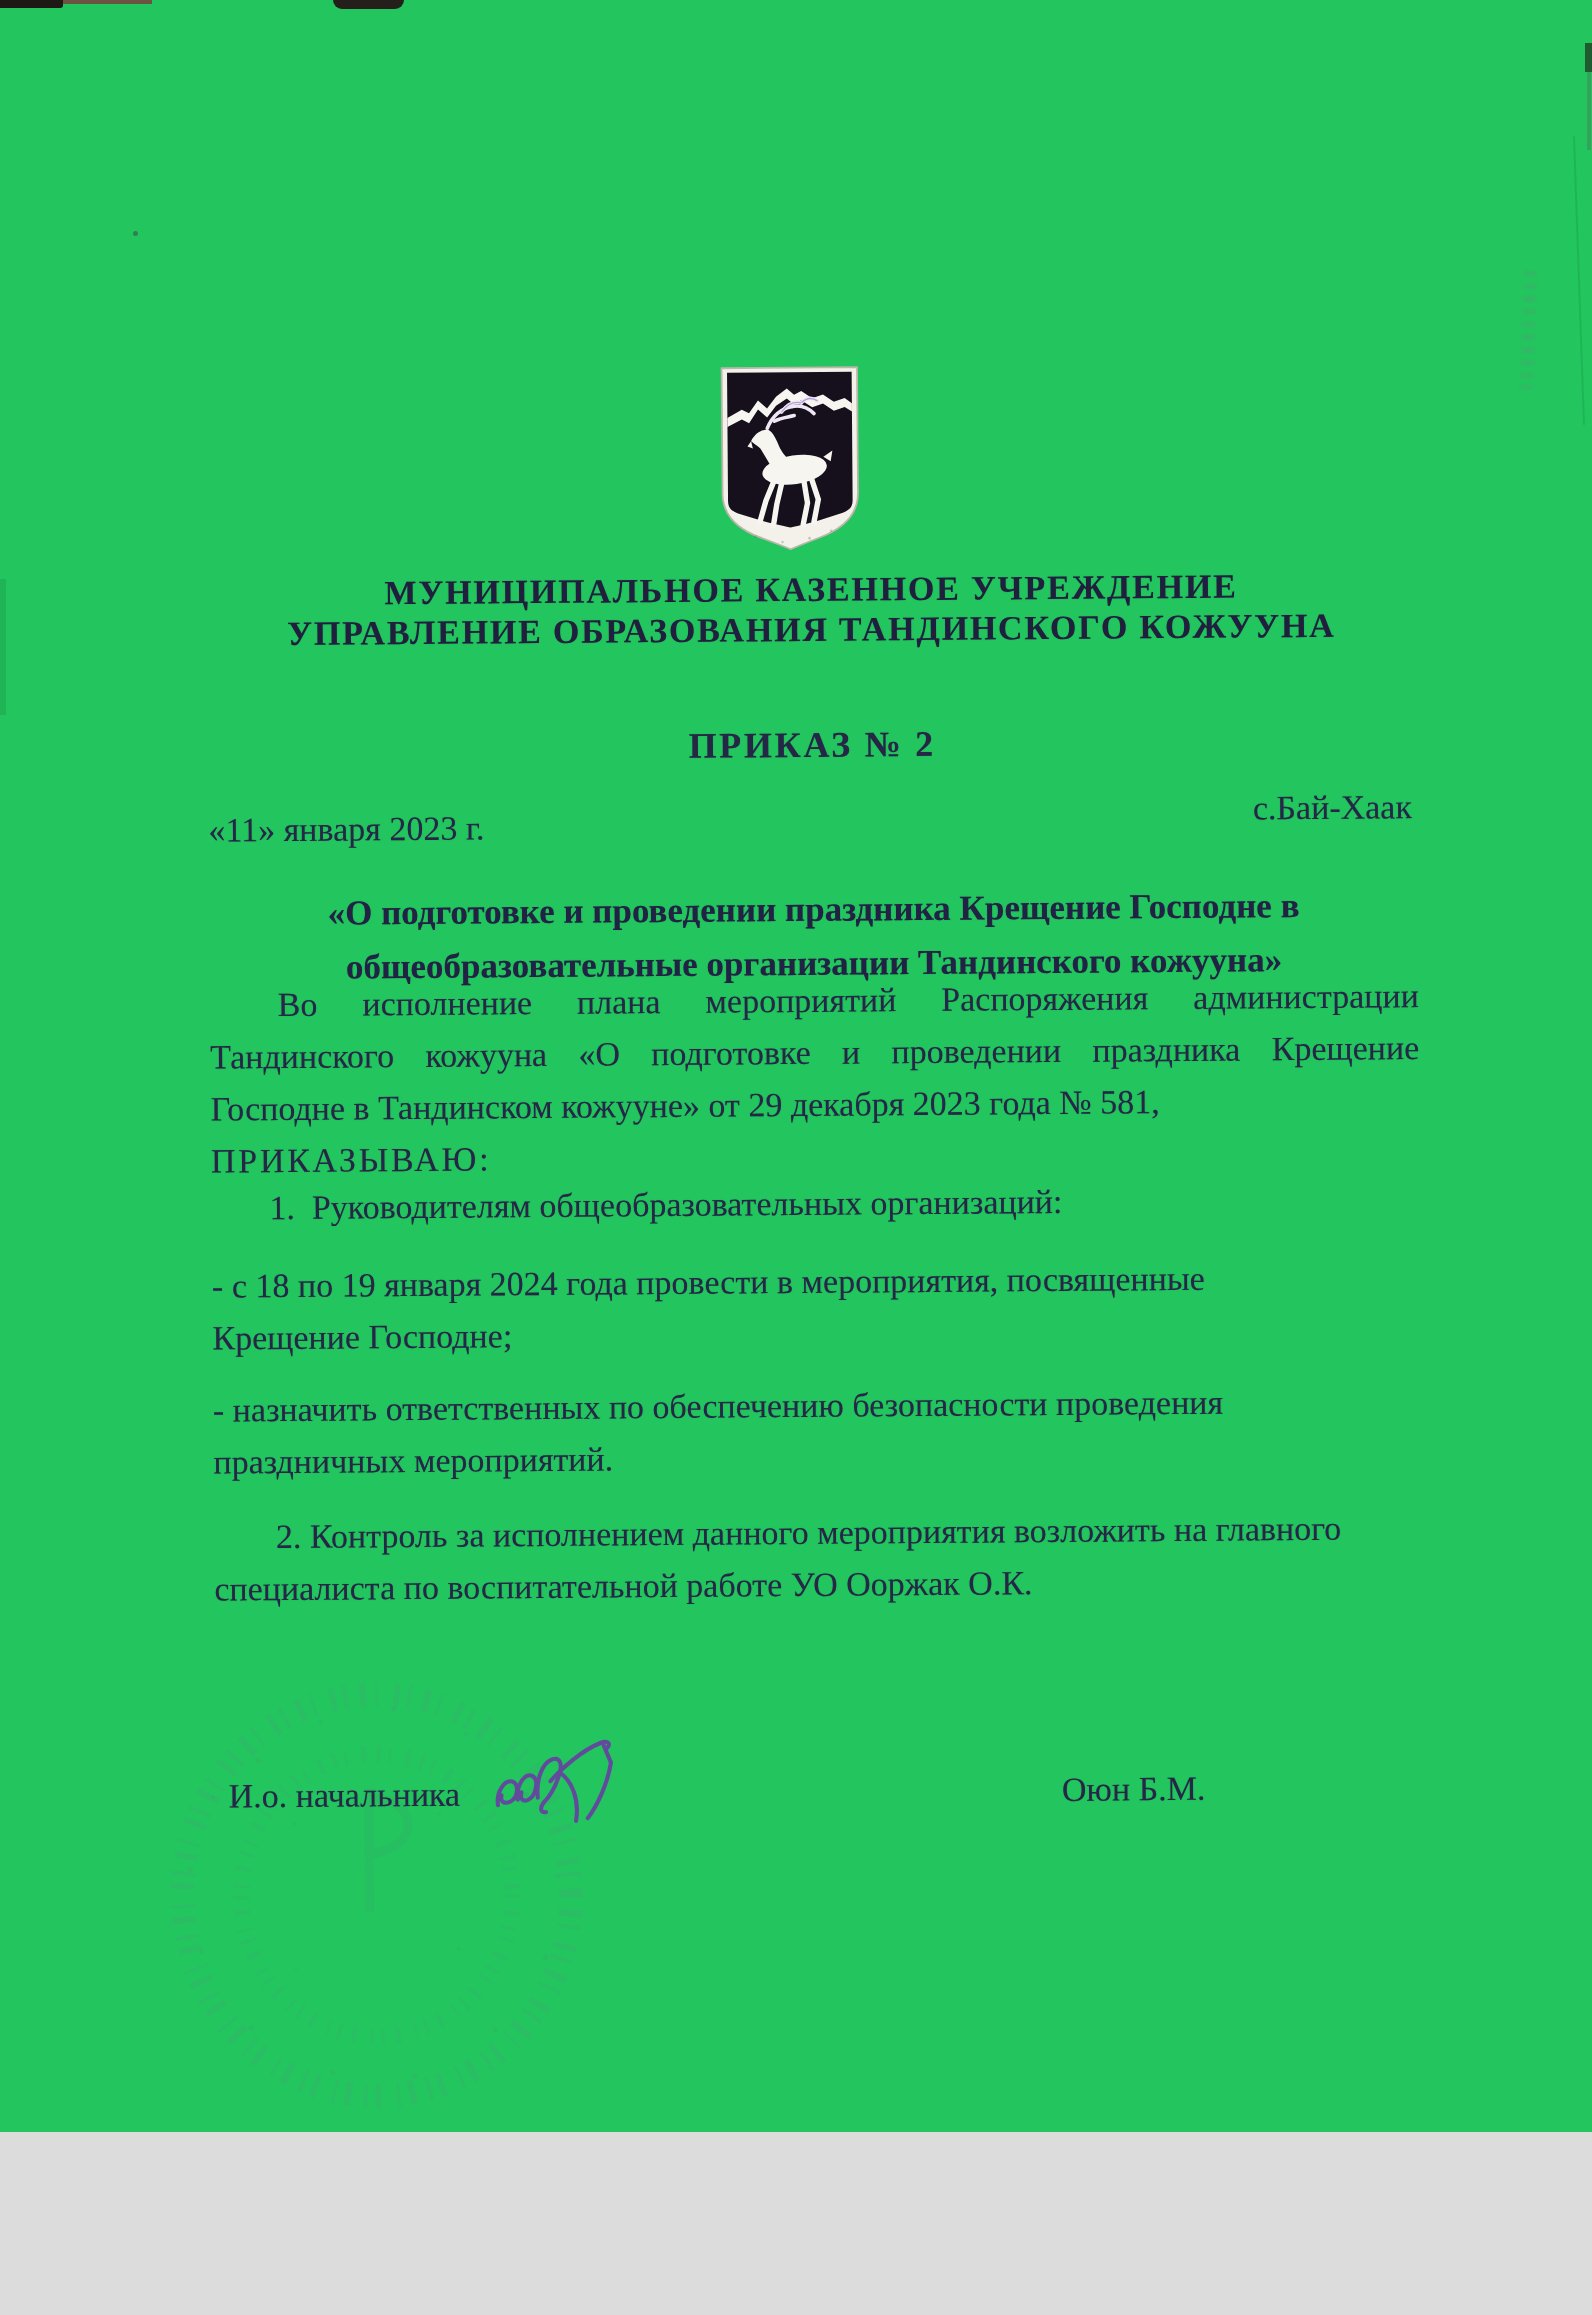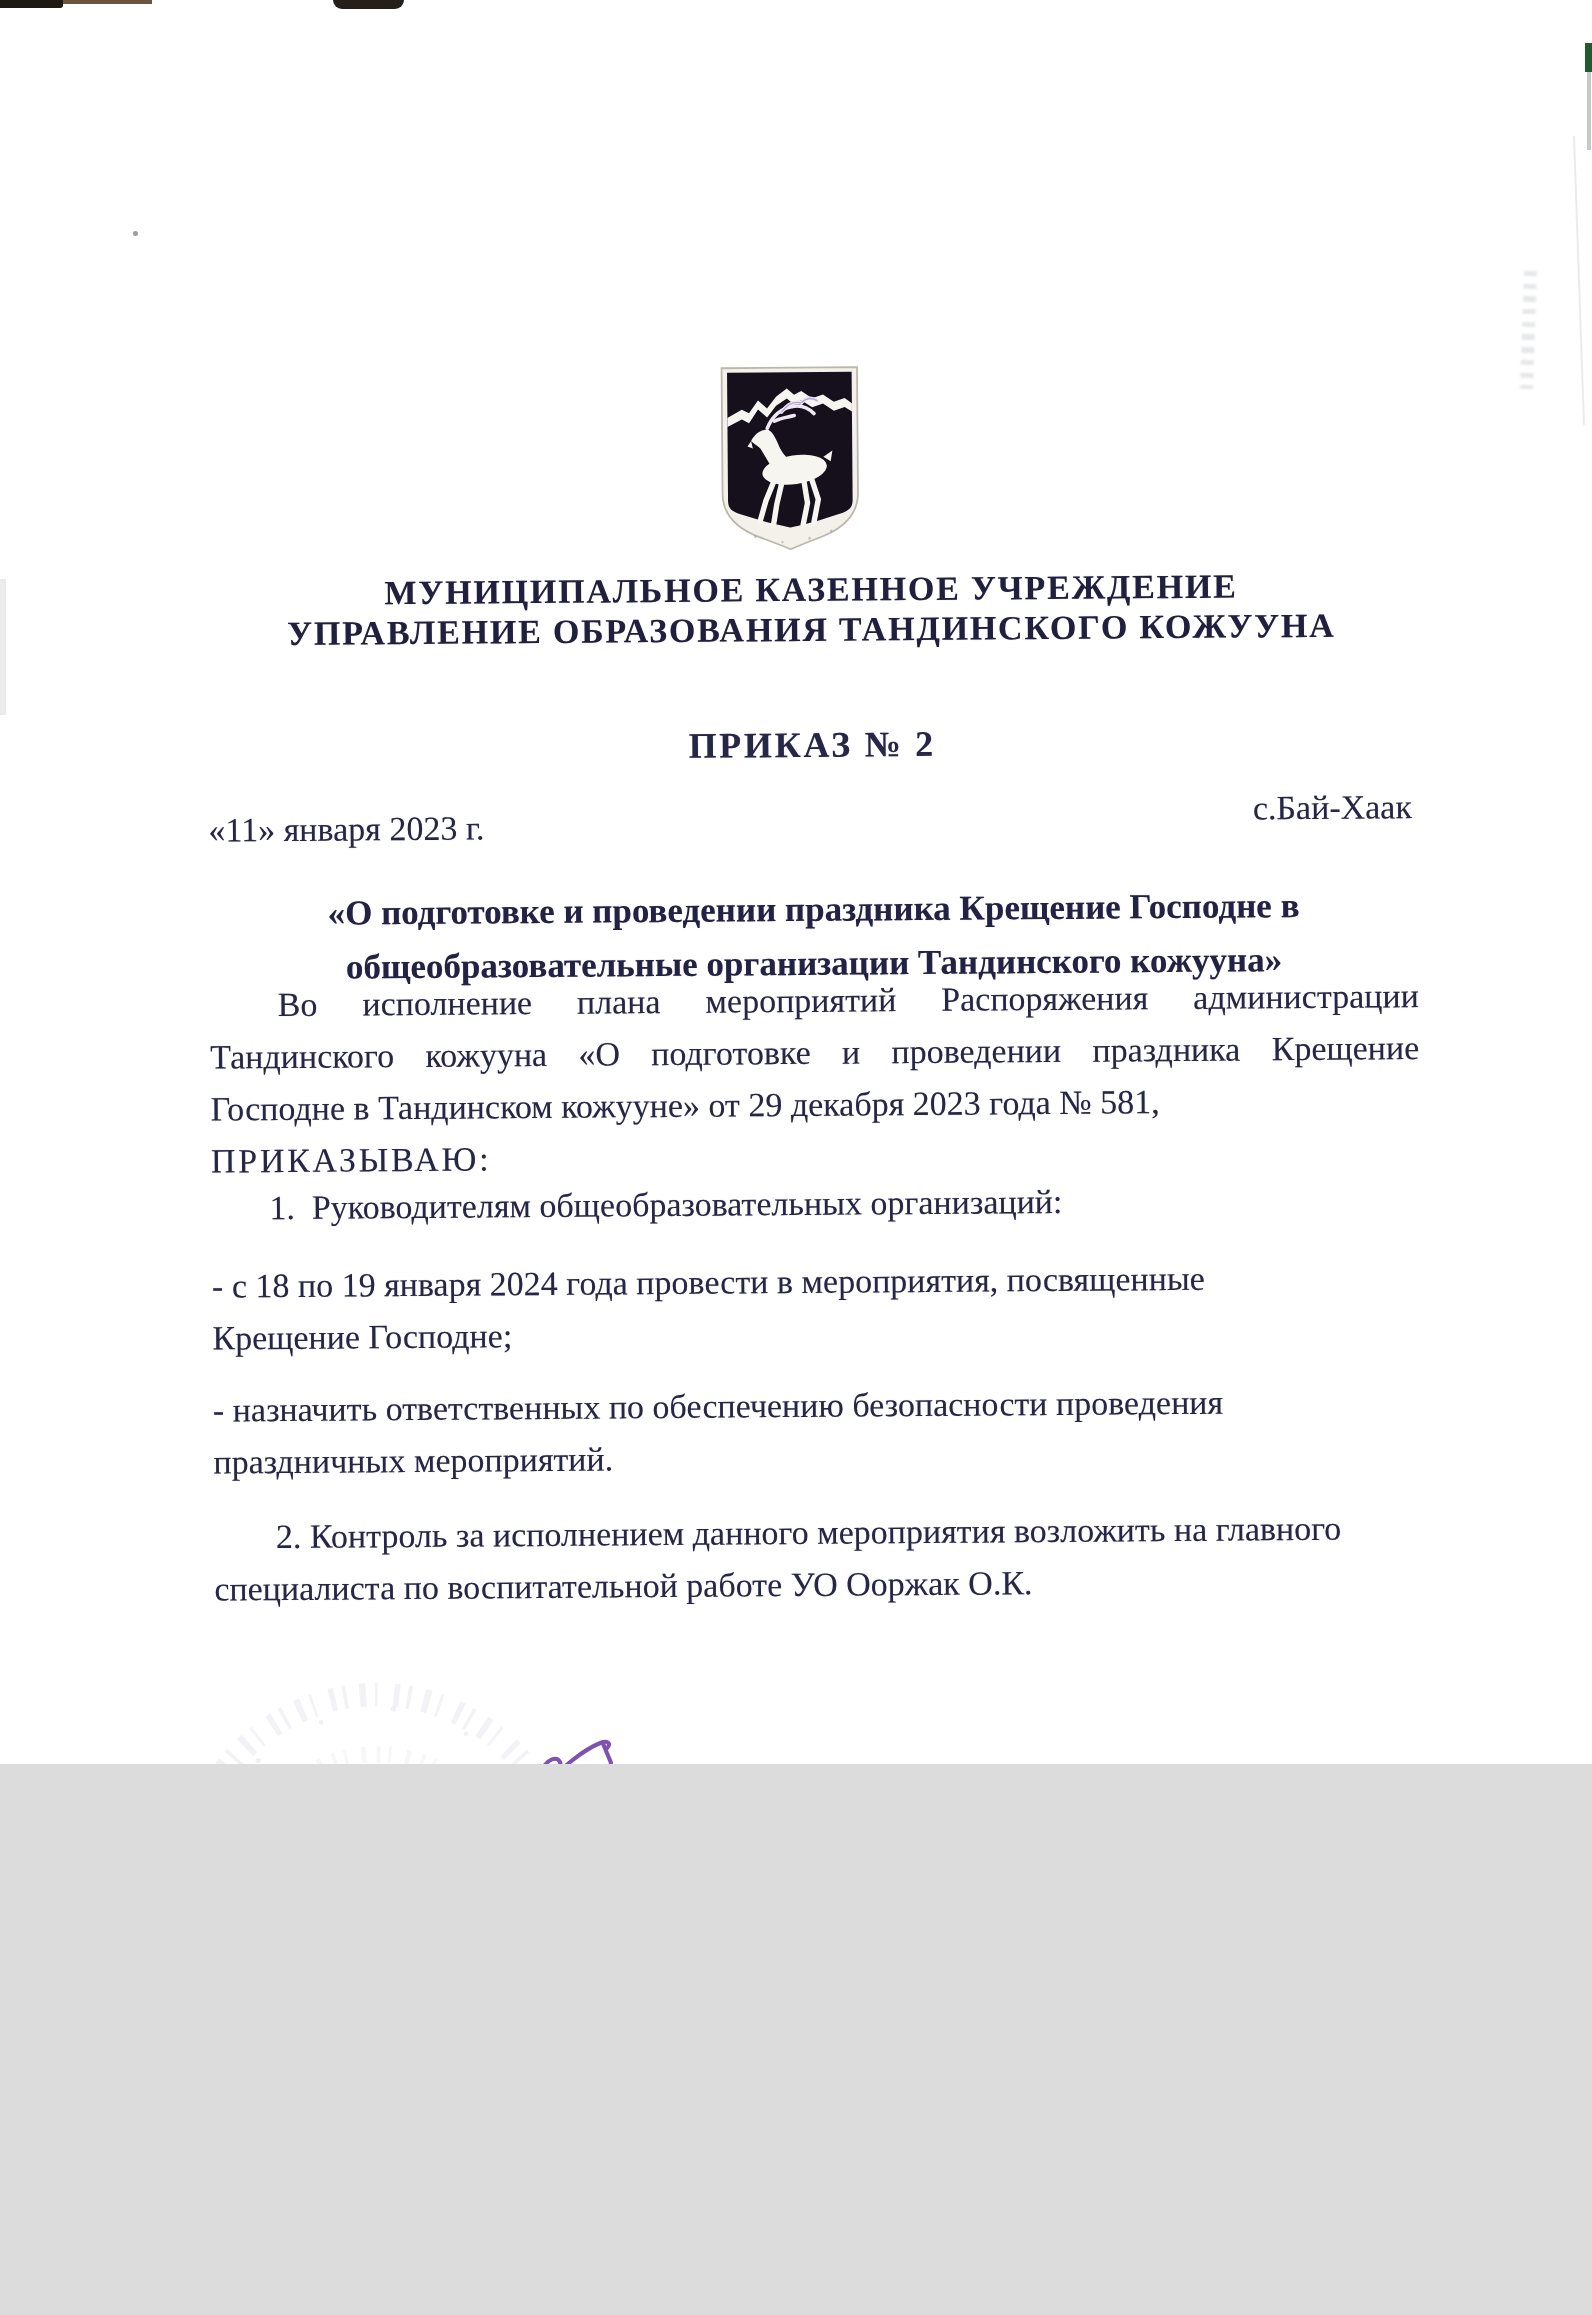--- a/index.html
+++ b/index.html
@@ -1,17 +1,17 @@
 <!DOCTYPE html>
 <html style="font-size:14.5px"><head>
 <meta charset="utf-8">
 <style>
   html,body{margin:0;padding:0;}
   body{width:1592px;height:2316px;background:#dcdcdc;font-family:"Liberation Serif","DejaVu Serif",serif;}
-  .page{position:relative;width:1592px;height:1764px;background:#ffffff;overflow:hidden;color:#262646;}
+  .page{position:relative;width:1592px;height:2132px;background:#22c55e;overflow:hidden;color:#262646;}
   .content{position:absolute;left:0;top:0;width:1592px;height:2316px;transform:rotate(-0.45deg);transform-origin:50% 50%;}
   .txt{position:absolute;text-shadow:0 0 0.9px rgba(38,38,70,0.35);}
   .block{position:absolute;left:211px;width:1209px;font-size:34px;line-height:52px;}
   .org-header{left:211px;top:570px;width:1209px;text-align:center;font-weight:bold;font-size:34px;line-height:40px;letter-spacing:1.8px;color:#20203e;}
   .order-no{left:211px;top:724px;width:1209px;text-align:center;font-weight:bold;font-size:36px;letter-spacing:2.7px;}
   .date-place{left:211px;top:807px;width:1209px;font-size:34px;}
   .place{position:absolute;right:5.4px;top:-14.5px;}
   .subject{left:211px;top:883px;width:1209px;text-align:center;font-weight:bold;font-size:35px;line-height:54px;color:#222244;}
   .preamble{top:975px;}
   .line{display:block;}

